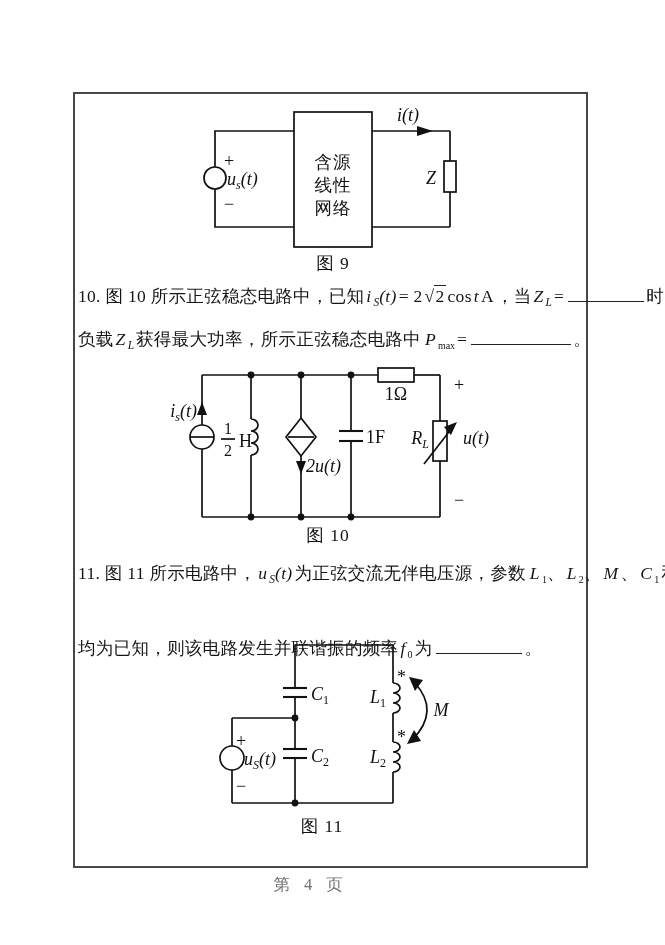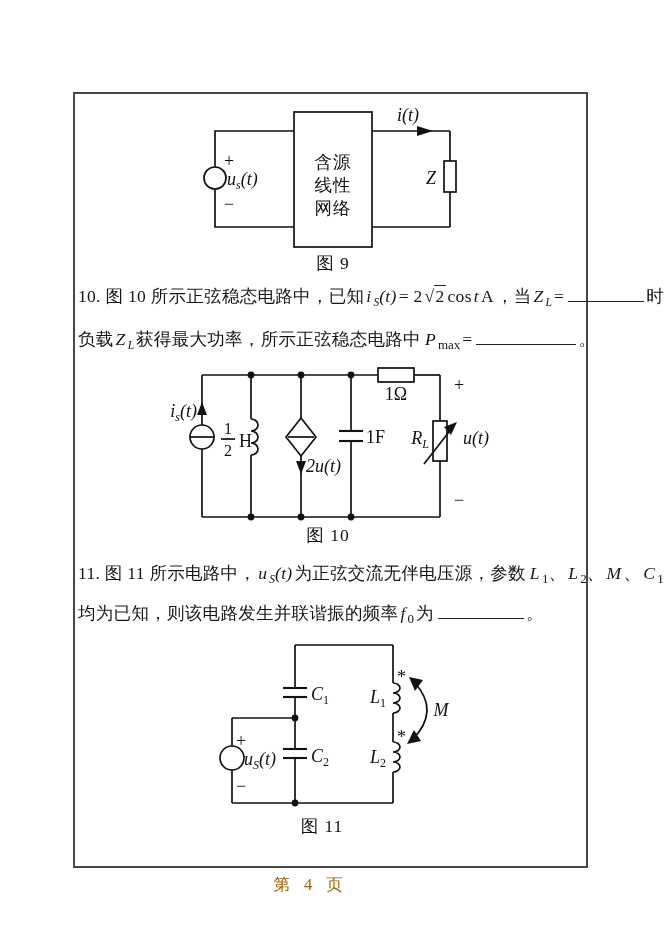--- a/index.html
+++ b/index.html
@@ -11,42 +11,42 @@
   .page-border{
     position:absolute;left:73px;top:92px;width:515px;height:776px;
     border:2px solid #474747;background:#fff;box-sizing:border-box;
   }
   .qline{
     position:absolute;white-space:nowrap;font-size:17.5px;color:#151515;
     letter-spacing:0.3px;
   }
   .mv{font-style:italic;font-family:"Liberation Serif",serif;}
   .ms{font-size:11.5px;font-style:italic;vertical-align:-4px;letter-spacing:0;}
-  .msr{font-size:13px;font-style:normal;vertical-align:-4px;letter-spacing:0;}
+  .msr{font-size:10px;font-style:normal;vertical-align:-4px;letter-spacing:0;}
   .mg{margin:0 2px;}
   .sqv{border-top:1.6px solid #222;padding:0 1px;}
   .blank{
     display:inline-block;border-bottom:1.6px solid #222;height:0.95em;
     vertical-align:baseline;margin:0 2px;
   }
   .b76{width:76px;} .b100{width:100px;} .b86{width:86px;}
   svg{position:absolute;overflow:visible;}
   .wire{stroke:#111;stroke-width:1.7;fill:none;}
   .thick{stroke:#111;stroke-width:2.1;fill:none;}
   .comp{stroke:#111;stroke-width:1.7;fill:#fff;}
   .node{fill:#111;stroke:none;}
   .ah{fill:#111;stroke:none;}
   .svt{font-family:"Liberation Serif","DejaVu Serif",serif;font-size:18px;fill:#111;}
   .it{font-style:italic;}
   .sub{font-size:12px;}
   .cjk{font-size:17.5px;letter-spacing:1px;}
   .small{font-size:16px;}
   .footer{
     position:absolute;top:874px;left:73px;width:470px;text-align:center;
-    font-size:16.5px;color:#a16207;
+    font-size:16.5px;color:#737373;
   }
   .footer span{margin:0 7px;}
 </style>
 </head>
 <body>
 
 <div class="page-border"></div>
 
 <svg style="left:140px;top:95px;" width="350" height="185" viewBox="140 95 350 185">
   <g>
@@ -143,21 +143,21 @@
   </text>
   <text class="svt it" x="463" y="444">u(t)</text>
   <text class="svt" x="459" y="391" text-anchor="middle">+</text>
   <text class="svt" x="459" y="506" text-anchor="middle">−</text>
   <text class="svt cjk" x="328" y="541" text-anchor="middle">图 10</text>
 </svg>
 
 <div class="qline" style="left:78px;top:561px;">
   <span>11. 图 11 所示电路中，</span><span class="mv mg">u</span><span class="ms">S</span><span class="mv">(t)</span><span class="mg">为正弦交流无伴电压源，参数</span><span class="mv mg">L</span><span class="msr">1</span><span>、</span><span class="mv mg">L</span><span class="msr">2</span><span>、</span><span class="mv mg">M</span><span>、</span><span class="mv mg">C</span><span class="msr">1</span><span class="mg">和</span>
 </div>
-<div class="qline" style="left:78px;top:601px;">
+<div class="qline" style="left:78px;top:636px;">
   <span>均为已知，则该电路发生并联谐振的频率</span><span class="mv mg">f</span><span class="msr">0</span><span class="mg">为</span><span class="blank b86"></span><span>。</span>
 </div>
 
 <svg style="left:210px;top:635px;" width="260" height="210" viewBox="210 635 260 210">
   <g>
     <line class="wire" x1="295" y1="645" x2="393" y2="645"></line>
     <line class="wire" x1="295" y1="645" x2="295" y2="688"></line>
     <line class="wire" x1="295" y1="697" x2="295" y2="749"></line>
     <line class="wire" x1="295" y1="758" x2="295" y2="803"></line>
     <line class="wire" x1="295" y1="718" x2="232" y2="718"></line>

